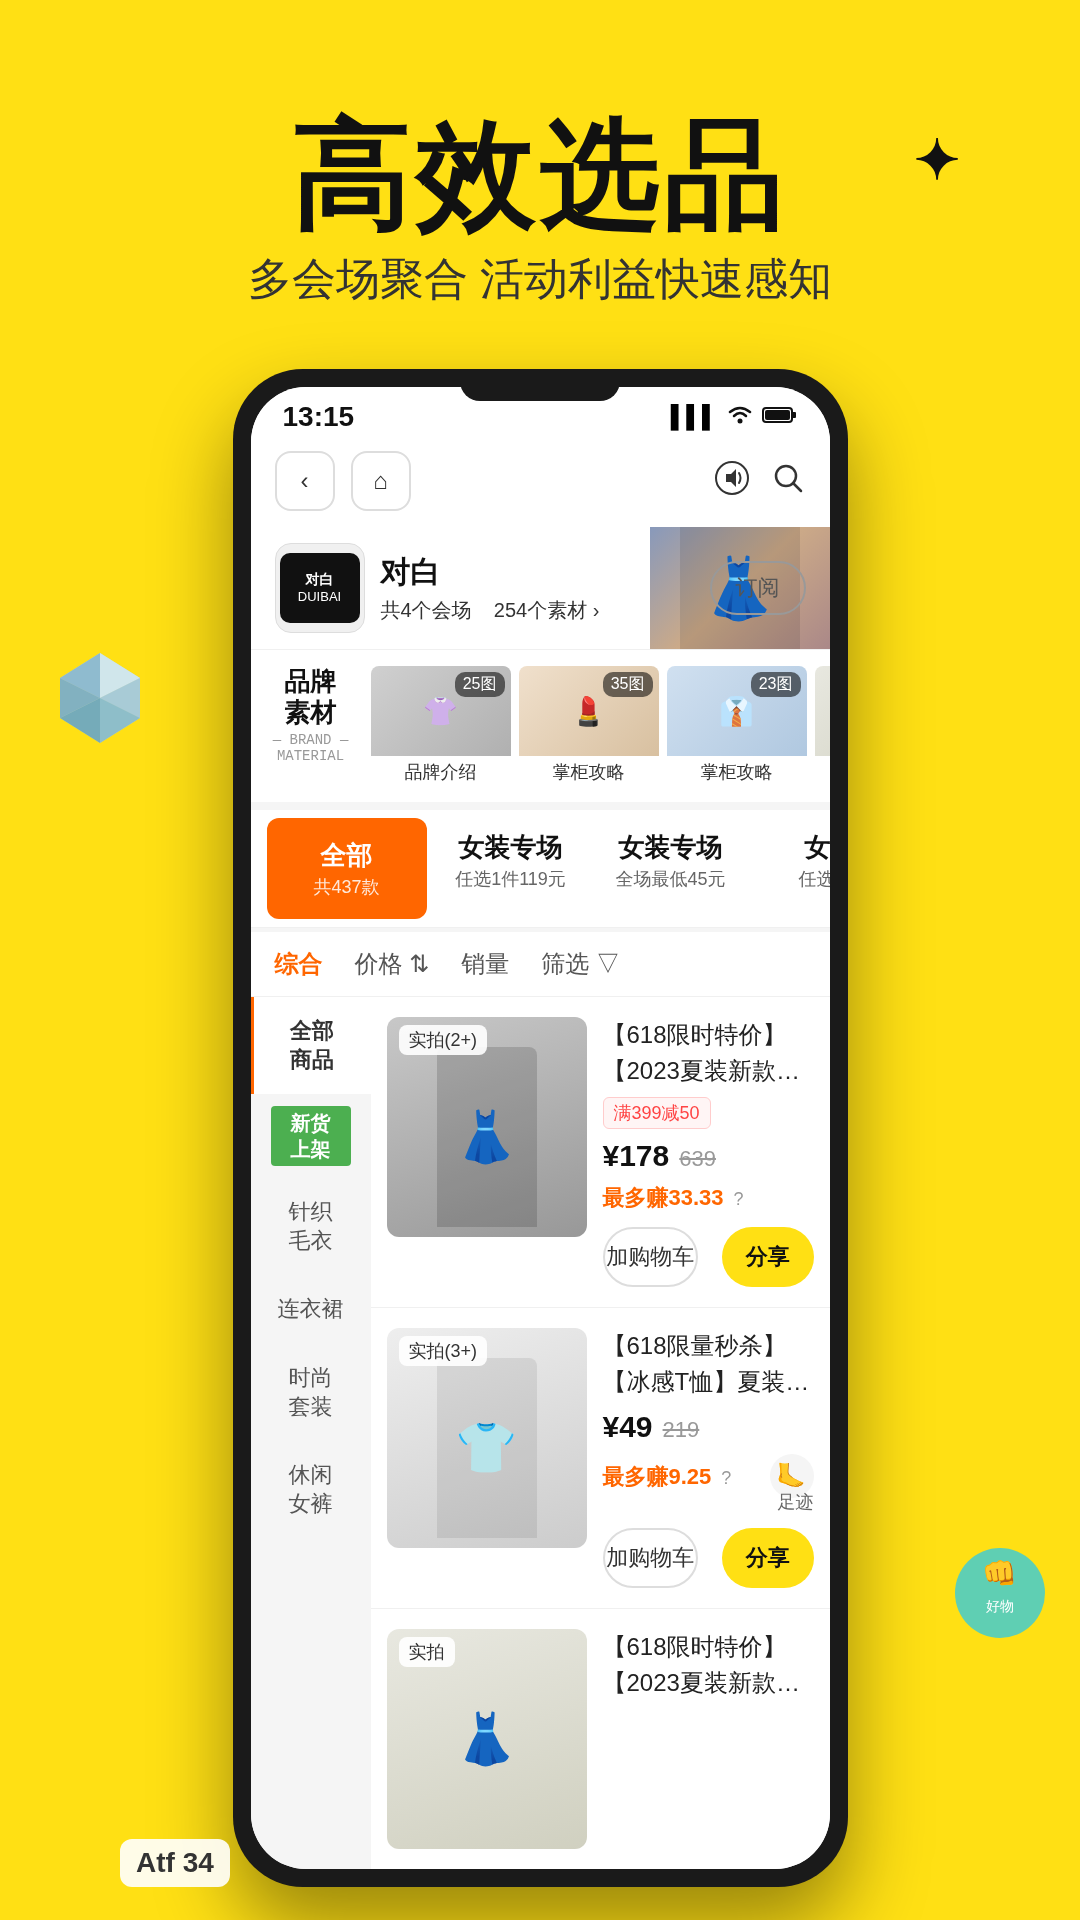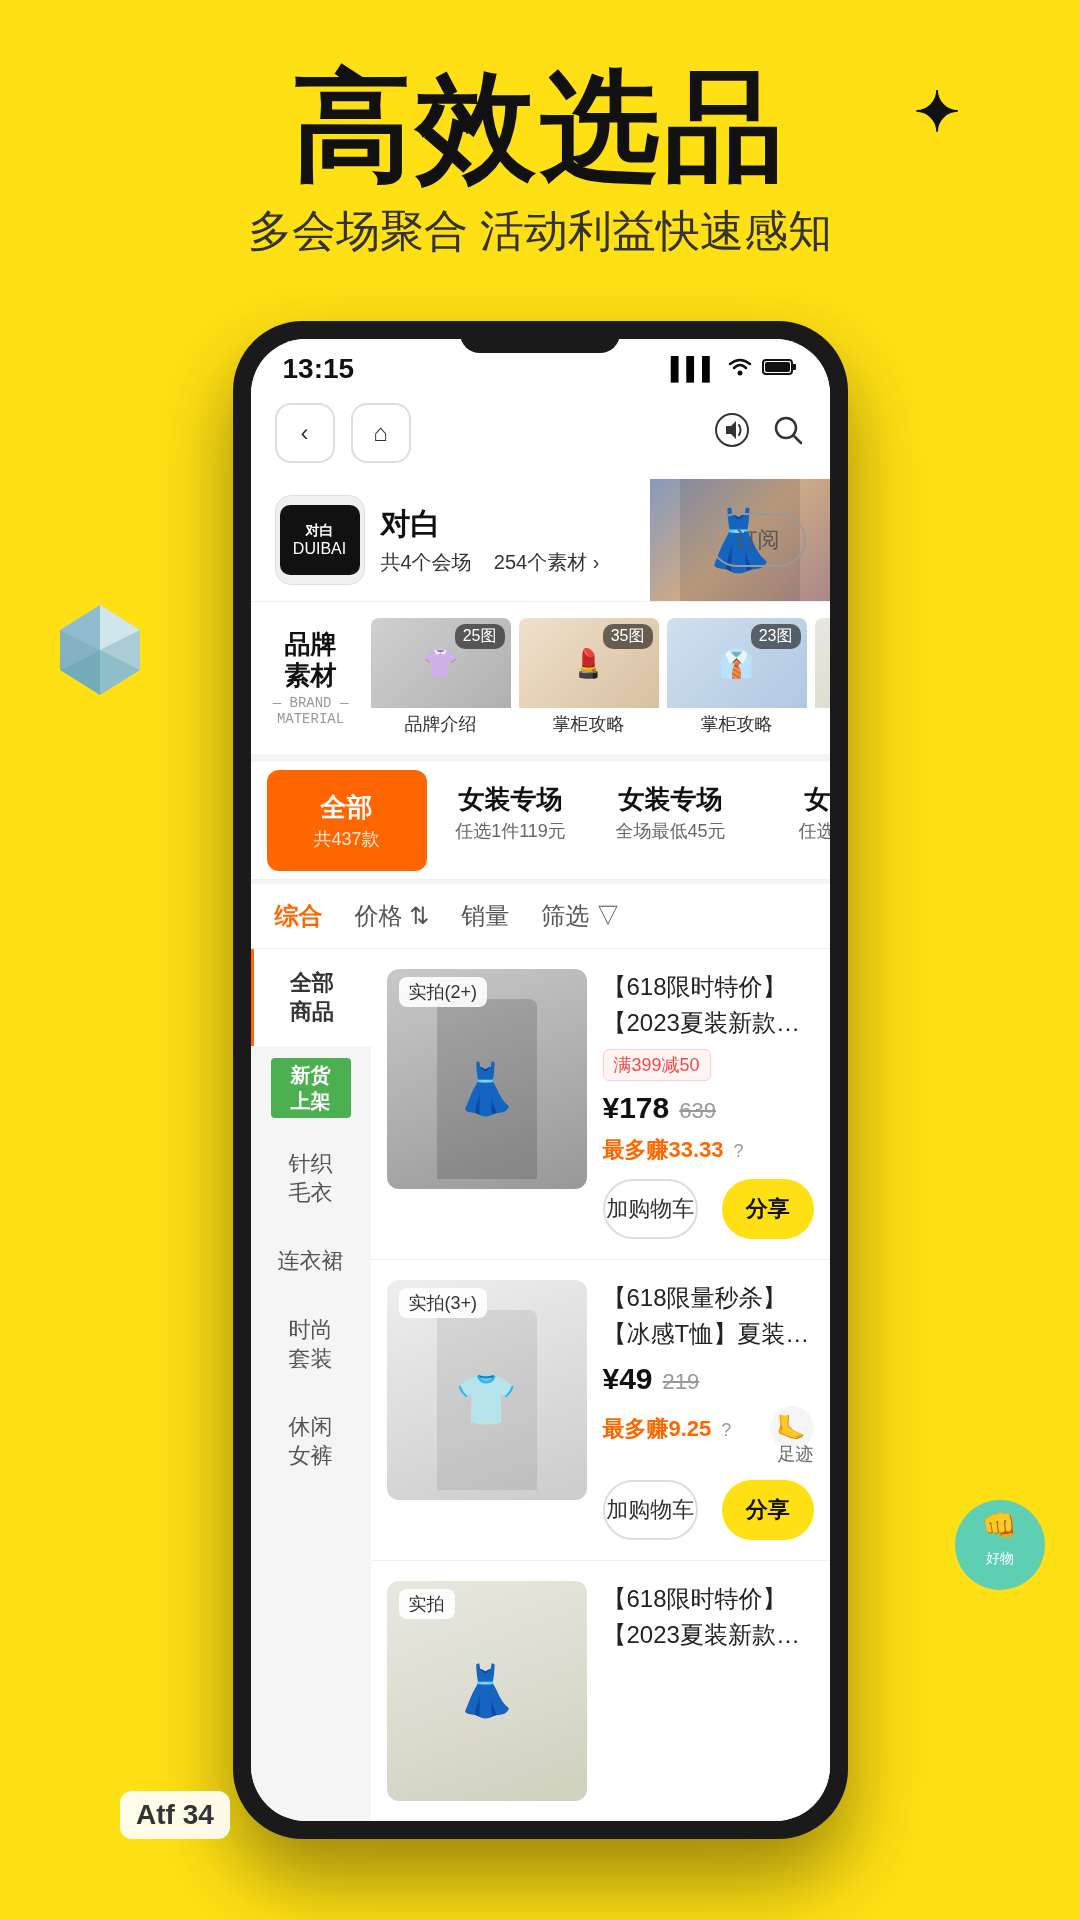--- a/index.html
+++ b/index.html
@@ -10,20 +10,21 @@
       background: #FFE014;
       font-family: -apple-system, 'PingFang SC', 'Helvetica Neue', Arial, sans-serif;
       overflow-x: hidden;
     }
 
     
     .hero {
       text-align: center;
       padding: 60px 40px 20px;
       position: relative;
+      margin-top: 48px;
     }
     .hero-title {
       font-size: 120px;
       font-weight: 900;
       color: #111;
       line-height: 1.1;
       letter-spacing: 4px;
     }
     .hero-subtitle {
       font-size: 44px;
@@ -204,21 +205,20 @@
       color: #555;
       cursor: pointer;
       z-index: 2;
     }
 
     
     .brand-material {
       background: #fff;
       padding: 16px 0;
       display: flex;
-      align-items: center;
       gap: 0;
       overflow: hidden;
       border-top: 1px solid #f0f0f0;
     }
     .brand-label {
       min-width: 120px;
       padding: 0 16px;
       text-align: center;
     }
     .brand-label-cn {
@@ -592,21 +592,21 @@
         <div class="store-header">
           <div class="store-hero-img">
 
             <div style="width:100%; height:100%; background: linear-gradient(135deg, #8899bb 0%, #ccaa88 50%, #aa8888 100%); display:flex; align-items:center; justify-content:center; overflow:hidden;">
               <div style="width:120px; height:160px; background:rgba(0,0,0,0.1); border-radius:8px; display:flex; align-items:center; justify-content:center; font-size:60px;">👗</div>
             </div>
           </div>
           <div class="store-info">
             <div class="store-logo">
               <div class="store-logo-inner">
-                <span style="font-size:14px; line-height:1.2;">对白<br><span style="font-size:16px; font-weight:400;">DUIBAI</span></span>
+                <span style="font-size:14px; line-height:1.2;">对白<br><span style="font-size:13px; font-weight:400;">DUIBAI</span></span>
               </div>
             </div>
             <div>
               <div class="store-name">对白</div>
               <div class="store-meta">
                 <span>共4个会场</span>
                 &nbsp;&nbsp;
                 <span>254个素材</span>
                 <span> ›</span>
               </div>

